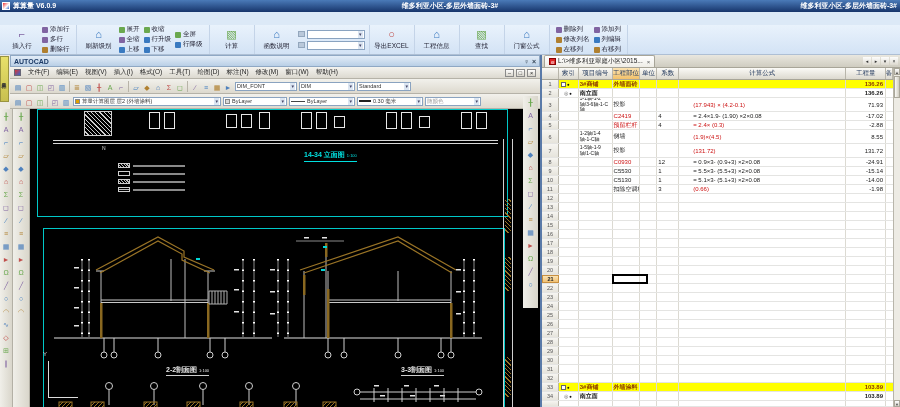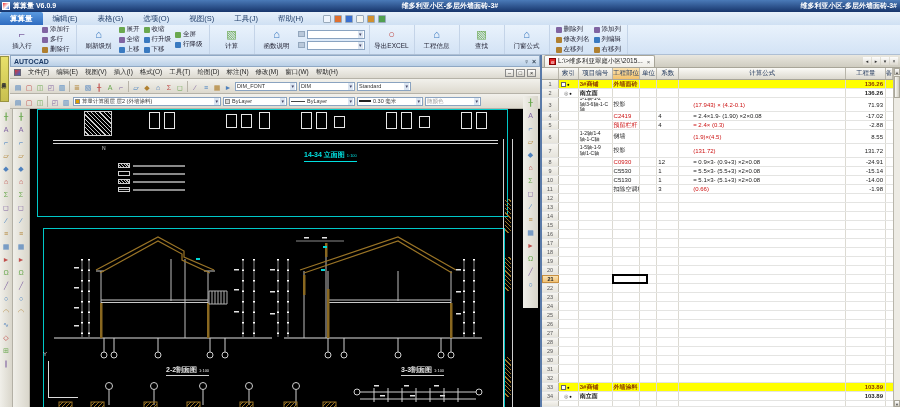--- a/index.html
+++ b/index.html
@@ -122,39 +122,20 @@
 
 <div class="app">
 
   <div class="titlebar">
     <div class="appico"></div>
     <span class="apptitle">算算量 V6.0.9</span>
     <span class="doctitle">维多利亚小区-多层外墙面砖-3#</span>
     <span class="doctitle-r">维多利亚小区-多层外墙面砖-3#</span>
   </div>
 
-  <div class="tabsrow">
-    <div id="menuTabs" style="display:flex;align-items:flex-end;">
-        <div class="mtab active">算算量</div>
-        <div class="mtab">编辑(E)</div>
-        <div class="mtab">表格(G)</div>
-        <div class="mtab">选项(O)</div>
-        <div class="mtab">视图(S)</div>
-        <div class="mtab">工具(J)</div>
-        <div class="mtab">帮助(H)</div>
-      </div>
-    <div class="qicons" id="quickIcons">
-        <div class="qico" style="background: rgb(238, 244, 252);"></div>
-        <div class="qico" style="background: rgb(224, 112, 48);"></div>
-        <div class="qico" style="background: rgb(58, 111, 208);"></div>
-        <div class="qico" style="background: rgb(245, 245, 240);"></div>
-        <div class="qico" style="background: rgb(208, 144, 48);"></div>
-        <div class="qico" style="background: rgb(80, 160, 80);"></div>
-      </div>
-  </div>
 
   <div class="groupsrow" id="ribbonGroups">
       <div class="rgroup">
         <div class="bigbtn">
           <div class="bico" style="color: rgb(128, 100, 162);">⌐</div>
           <div class="blbl">插入行</div>
         </div>
         <div class="smcol">
           <div class="smbtn">
             <div class="smico" style="background: rgb(128, 100, 162);"></div>

